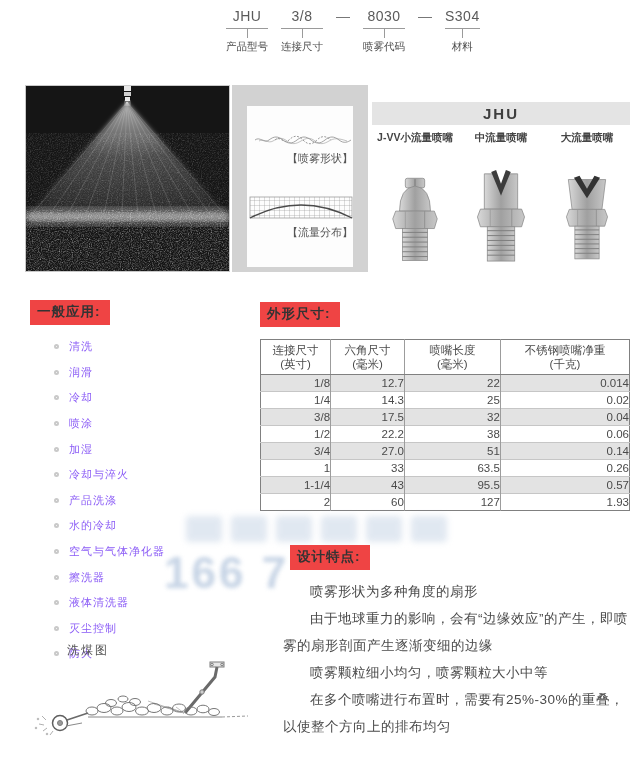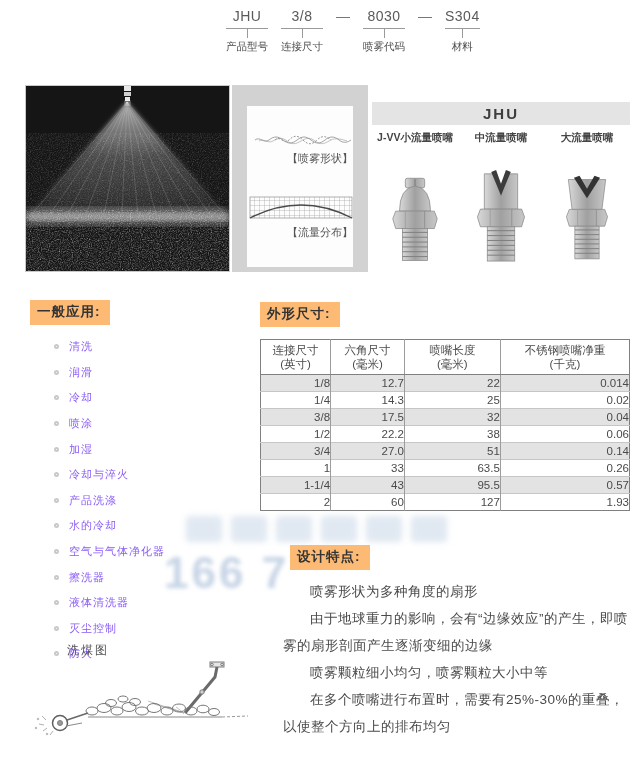--- a/index.html
+++ b/index.html
@@ -27,21 +27,21 @@
   #shape-card .lbl2 { margin-top:5px; }
 
   #nozzle-panel { position:absolute; left:372px; top:85px; width:258px; height:187px; }
   #jhu-bar { position:absolute; left:0; top:17px; width:258px; height:23px; background:#e4e4e4; display:flex; align-items:center; justify-content:center; font-size:15px; letter-spacing:2px; color:#3e3e3e; font-weight:600; }
   #nozzle-cols { position:absolute; left:0; top:45px; width:258px; display:flex; }
   .nozzle-col { flex:1; display:flex; flex-direction:column; align-items:center;font-weight:bold; }
   .nozzle-label { font-size:10.5px; color:#454545; white-space:nowrap; line-height:14px; }
   .nozzle-img { margin-top:22px; }
 
   
-  .hl-title { display:inline-block; background:#fdba74; padding:3px 9px 4px 7px; font-weight:bold; font-size:13.5px; color:#333; letter-spacing:1px; }
+  .hl-title { display:inline-block; background:#ef4444; padding:3px 9px 4px 7px; font-weight:bold; font-size:13.5px; color:#333; letter-spacing:1px; }
 
   
   #apps { position:absolute; left:30px; top:300px; }
   #apps-list { list-style:none; margin:9px 0 0 24px; }
   #apps-list li { display:flex; align-items:center; height:25.6px; }
   .circle-bullet { width:5px; height:5px; border:2.5px solid #c9c9c9; border-radius:50%; background:#fff; flex:0 0 auto; }
   .app-label { font-size:11px; color:#8b5cf6; margin-left:10px; letter-spacing:1px;text-align:center; }
 
   
   #dims { position:absolute; left:236px; top:302px;padding-left:24px; }

